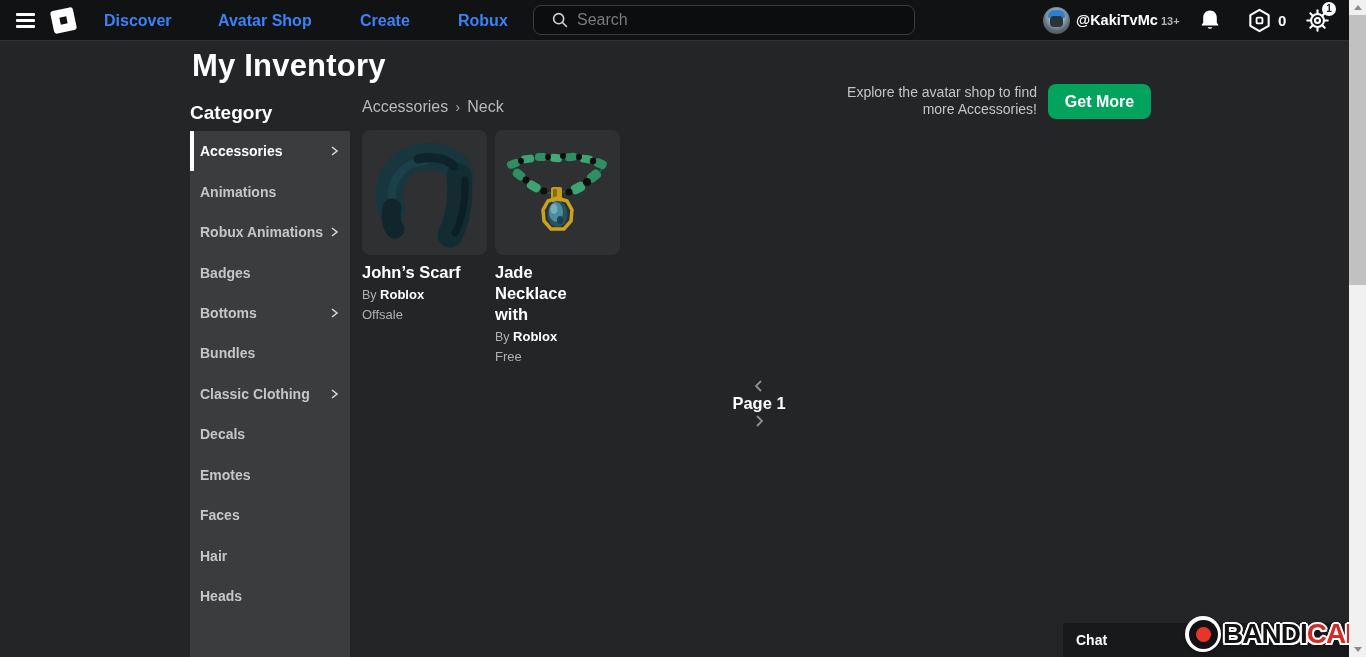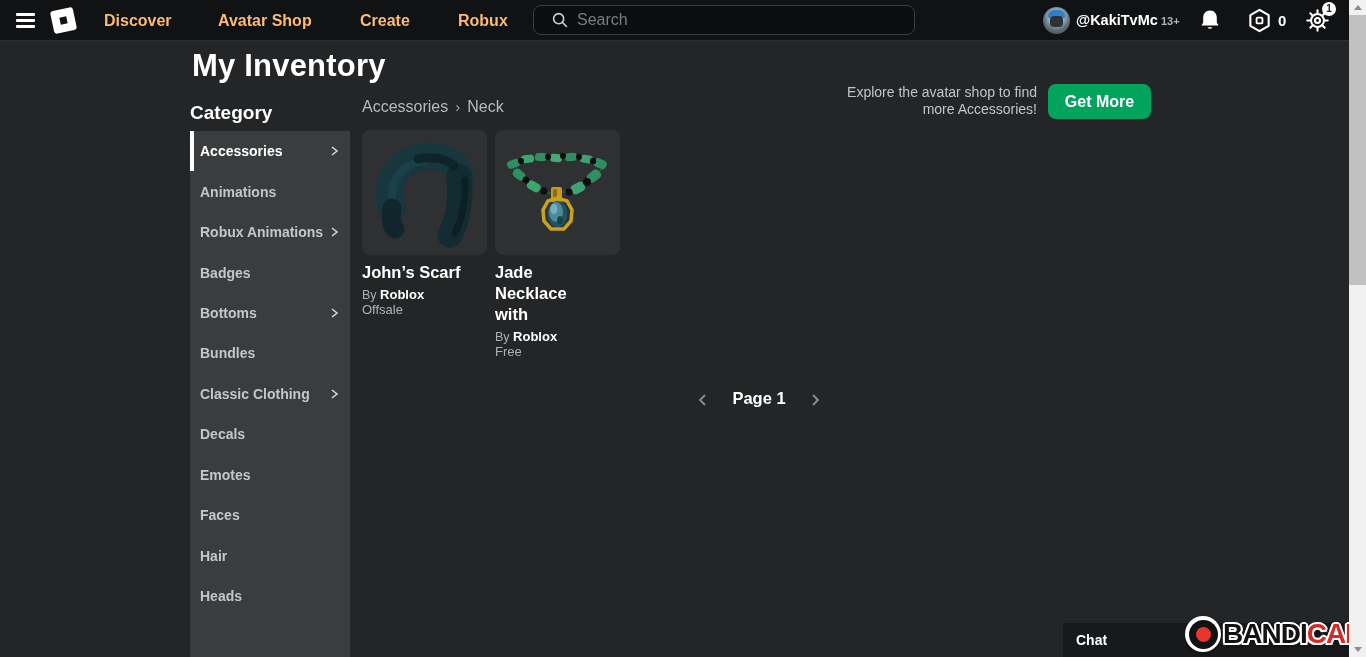--- a/index.html
+++ b/index.html
@@ -9,21 +9,21 @@
   
   .navbar { position:absolute; top:0; left:0; width:1366px; height:41px;
             background:#101214; border-bottom:1px solid #2e3032; z-index:10; }
   .hamburger { position:absolute; left:16px; top:13px; width:19px; height:15px;
                display:flex; flex-direction:column; justify-content:space-between; cursor:pointer; }
   .hamburger span { display:block; width:19px; height:2.6px; background:#fff; border-radius:1px; }
   .rbx-logo { position:absolute; left:52px; top:9px; width:23px; height:23px;
               background:#fff; border-radius:3px; transform:rotate(-12deg); }
   .rbx-logo::after { content:""; position:absolute; left:8px; top:8px; width:7px; height:7px;
                      background:#101214; }
-  .nav-link { position:absolute; top:0; height:41px; line-height:41px; color:#fdba74;
+  .nav-link { position:absolute; top:0; height:41px; line-height:41px; color:#3b82f6;
               font-size:16px; font-weight:bold; cursor:pointer; white-space:nowrap; }
   .nl-discover { left:104px; } .nl-avatarshop { left:218px; }
   .nl-create { left:360px; } .nl-robux { left:458px; }
   .search-wrap { position:absolute; left:533px; top:5px; width:382px; height:30px;
                  background:#0c0d0e; border:1px solid #3b3d3f; border-radius:8px;
                  display:flex; align-items:center; padding-left:17px; }
   .search-wrap input { background:transparent; border:none; outline:none; color:#d5d7d9;
                        font-size:16px; margin-left:8px; width:280px; font-family:inherit; }
   .search-wrap input::placeholder { color:#7a7c7e; }
   .nav-avatar { position:absolute; left:1043px; top:7px; width:27px; height:27px; border-radius:50%;
@@ -68,32 +68,32 @@
 
   .card { position:absolute; top:130px; width:125px; }
   .card-1 { left:362px; } .card-2 { left:495px; }
   .tile { width:125px; height:125px; background:#2e3032; border-radius:8px; cursor:pointer;
           display:flex; align-items:center; justify-content:center; overflow:hidden; }
   .item-title { margin-top:7px; color:#fff; font-size:16.5px; font-weight:bold;
                 line-height:21px; cursor:pointer; }
   .title-narrow { max-width:105px; }
   .item-by { margin-top:4px; font-size:12.5px; color:#aeb0b2; }
   .item-by b { color:#fff; font-size:13px; cursor:pointer; }
-  .item-status { font-size:13px; color:#aeb0b2; }
+  .item-status { margin-top:5px; font-size:13px; color:#aeb0b2; }
 
   
   .promo-text { position:absolute; right:329px; top:84px; width:260px; text-align:right;
                 color:#c2c4c6; font-size:14px; line-height:17px; }
   .get-more-btn { position:absolute; left:1048px; top:84px; width:103px; height:35px;
                   background:#02a35c; border:none; border-radius:8px; color:#fff;
                   font-size:16px; font-weight:bold; cursor:pointer; font-family:inherit; }
 
   
   .pagination { position:absolute; left:695px; top:378px; width:128px; height:30px;
-                display:flex; align-items:flex-end; justify-content:space-between; }
+                display:flex; align-items:center; justify-content:space-between;flex-direction:column; }
   .page-arrow { cursor:pointer; display:flex; align-items:center; }
   .page-label { color:#fff; font-size:16.5px; font-weight:bold; }
 
   
   .chat-bar { position:absolute; left:1063px; top:623px; width:286px; height:34px;
               background:#17191b; border-radius:3px 3px 0 0; z-index:30; cursor:pointer;
               display:flex; align-items:center; padding-left:13px; }
   .chat-title { color:#fff; font-size:14px; font-weight:bold; }
 
   

